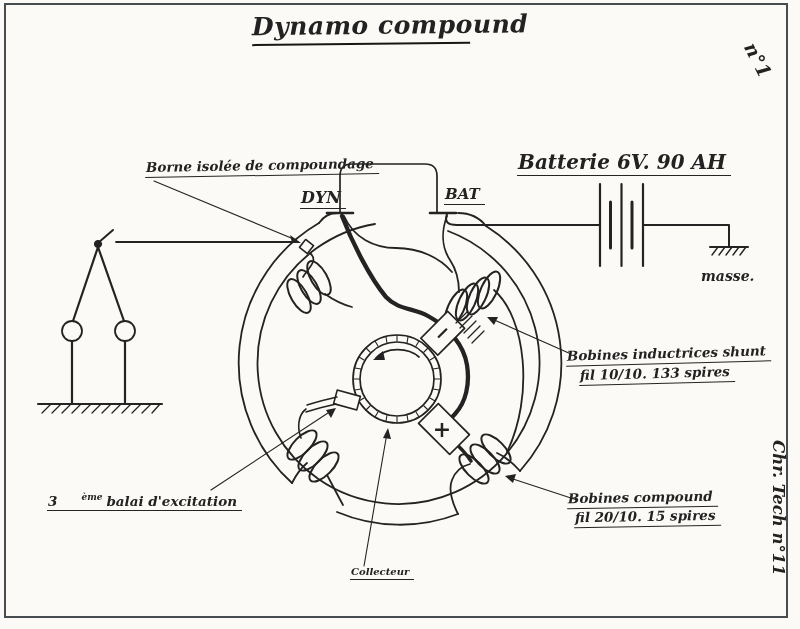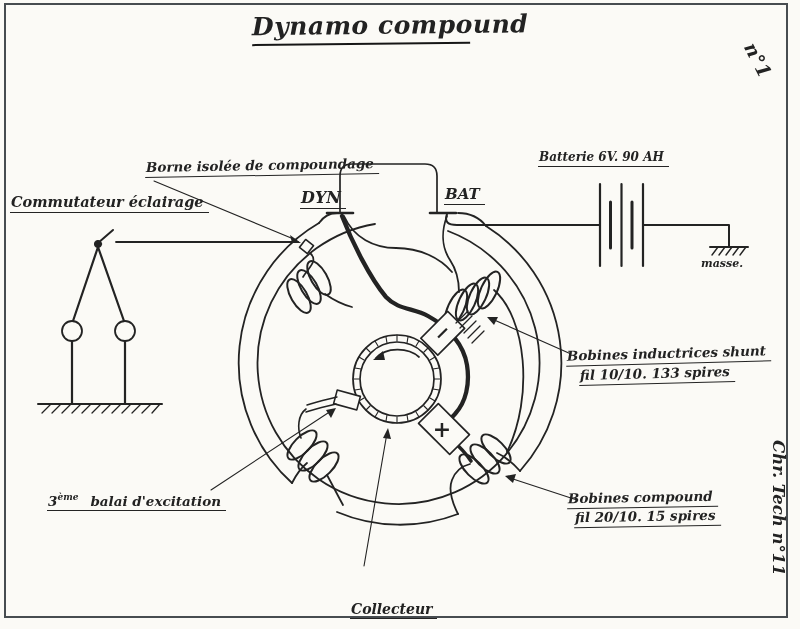--- a/index.html
+++ b/index.html
@@ -10,33 +10,33 @@
   svg{position:absolute;left:0;top:0;}
   .lbl{position:absolute;color:#222;font-family:"DejaVu Serif",serif;
        font-style:italic;font-weight:bold;white-space:nowrap;line-height:1.15;}
   .ul{border-bottom:1.7px solid #242424;padding:0 5px 1px 1px;}
   .title{left:252px;top:12px;width:218px;text-align:center;font-size:25px;
          letter-spacing:.5px;border-bottom:2.4px solid #161616;padding-bottom:2px;
          transform:rotate(-.6deg);}
   .conjoncteur{left:327px;top:133px;font-size:13.5px;}
   .dyn{left:300px;top:189px;font-size:16px;}
   .bat{left:444px;top:186px;font-size:15px;}
-  .batterie{left:517px;top:151px;font-size:12px;margin-left:21px;}
-  .masse{left:701px;top:258px;font-size:11px;}
+  .batterie{left:517px;top:151px;font-size:20px;}
+  .masse{left:701px;top:268px;font-size:14px;}
   .borne{left:145px;top:158px;font-size:13.5px;transform:rotate(-1deg);}
   .commutateur{left:10px;top:194px;font-size:14.5px;}
   .lampes{left:135px;top:308px;font-size:14.5px;}
   .shunt1{left:566px;top:346px;font-size:13.5px;transform:rotate(-1.5deg);}
   .shunt2{left:579px;top:366px;font-size:13.5px;transform:rotate(-1.5deg);}
   .comp1{left:567px;top:490px;font-size:13.5px;transform:rotate(-1deg);}
   .comp2{left:574px;top:509px;font-size:13.5px;transform:rotate(-1deg);}
   .balai{left:47px;top:492px;font-size:13.5px;}
-  .balai sup{font-size:9px;}
-  .balai .rest{margin-left:12px;}
-  .collecteur{left:350px;top:566px;font-size:14px;margin-top:35px;}
+  .balai sup{font-size:9px;margin-left:24px;}
+  .balai .rest{margin-left:4px;}
+  .collecteur{left:350px;top:566px;font-size:10px;}
   .sheetno{left:749px;top:33px;font-size:19px;transform:rotate(63deg);transform-origin:0 50%;}
   .signature{left:787px;top:440px;font-size:16.5px;transform:rotate(90deg);transform-origin:0 0;}
 </style>
 </head>
 <body>
 
 <div class="page">
 
   <div class="frame"></div>
 
@@ -195,21 +195,20 @@
 
   <div class="lbl title">Dynamo compound</div>
   <div class="lbl sheetno">n°1</div>
   <div class="lbl signature">Chr. Tech n°11</div>
 
   <div class="lbl ul dyn">DYN</div>
   <div class="lbl ul bat">BAT</div>
   <div class="lbl ul batterie">Batterie 6V. 90 AH</div>
   <div class="lbl masse">masse.</div>
   <div class="lbl ul borne">Borne isolée de compoundage</div>
-  <div class="lbl ul commutateur">Commutateur éclairage</div>
   <div class="lbl ul shunt1">Bobines inductrices shunt</div>
   <div class="lbl ul shunt2">fil 10/10. 133 spires</div>
   <div class="lbl ul comp1">Bobines compound</div>
   <div class="lbl ul comp2">fil 20/10. 15 spires</div>
   <div class="lbl ul balai">
     <span>3</span><sup>ème</sup><span class="rest">balai d'excitation</span>
   </div>
   <div class="lbl ul collecteur">Collecteur</div>
 
 </div>

